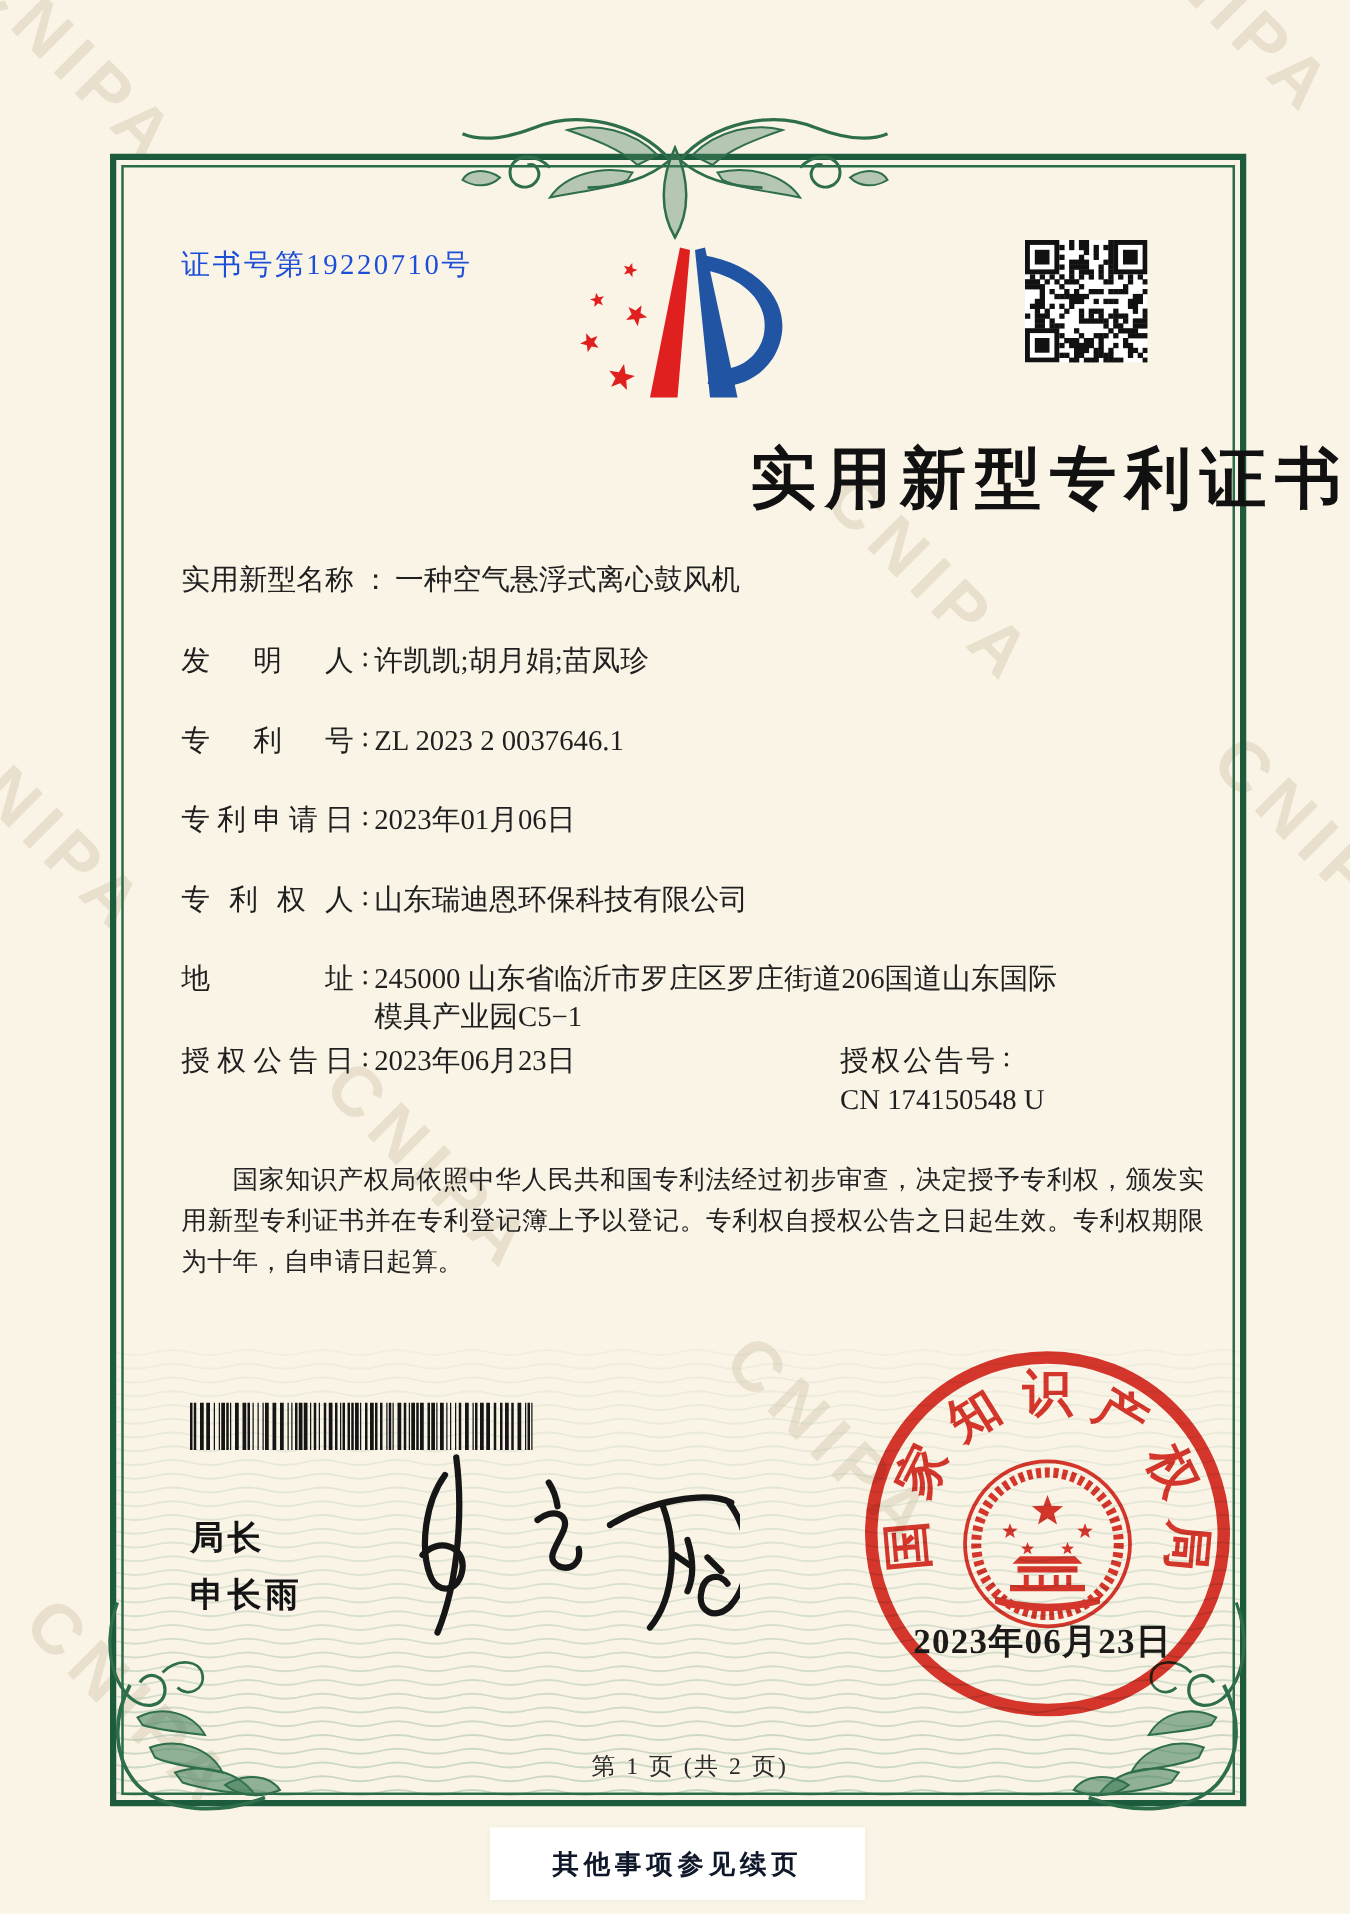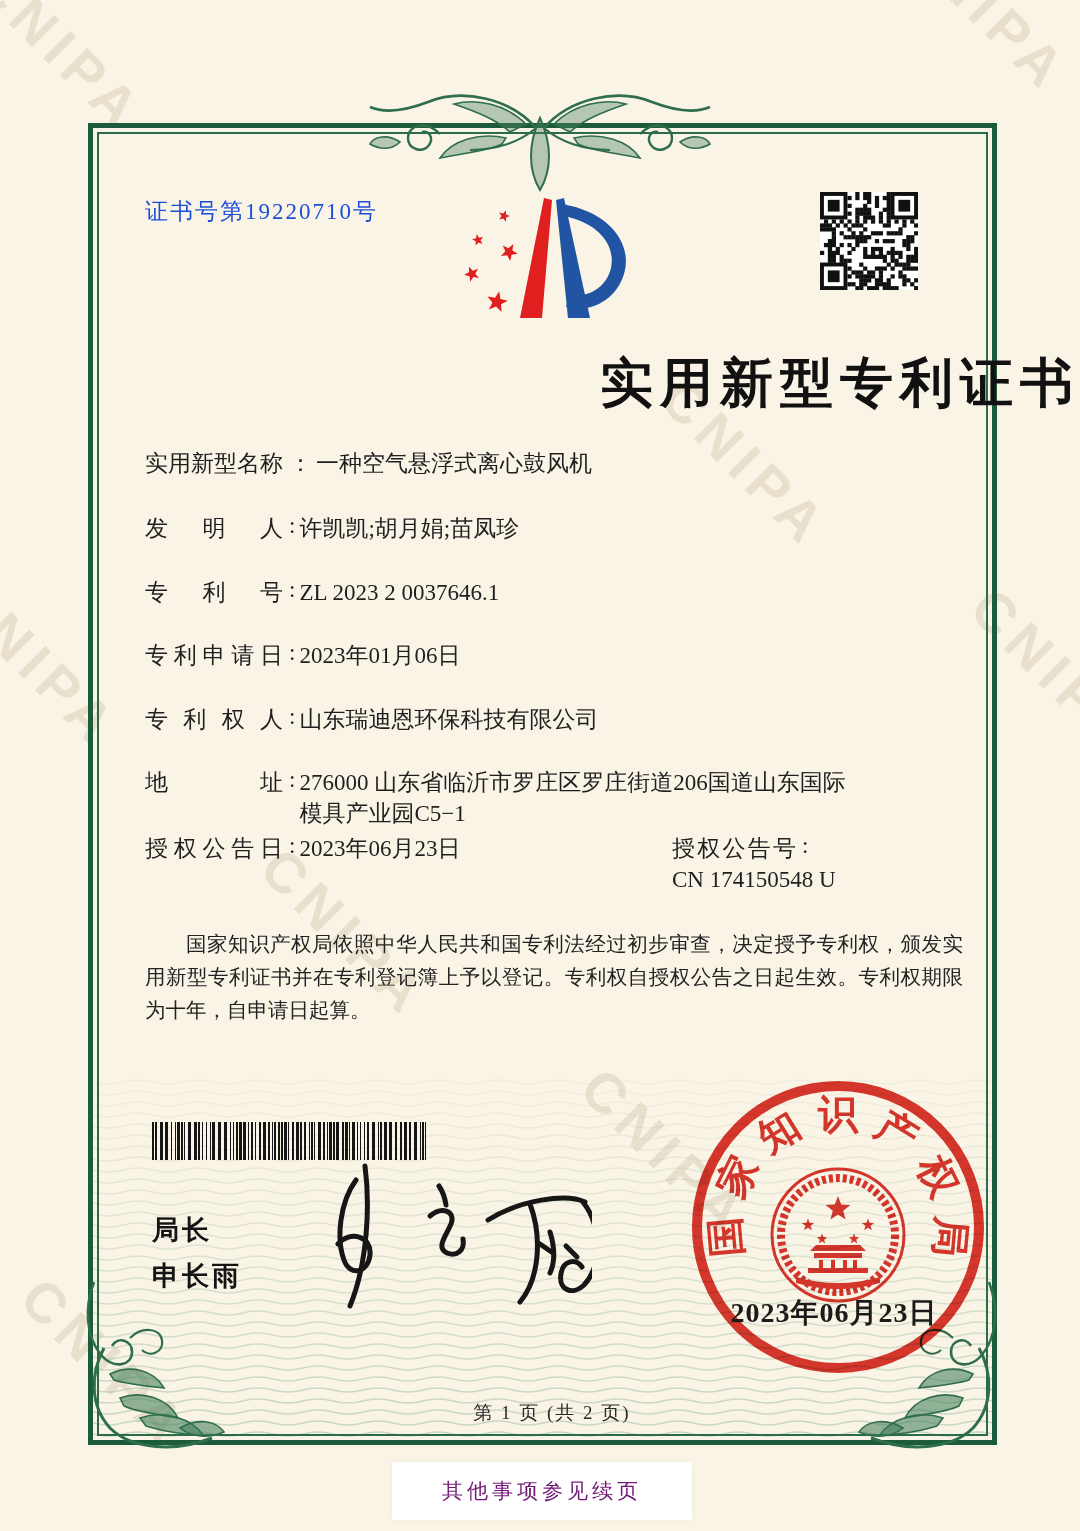--- a/index.html
+++ b/index.html
@@ -58,21 +58,21 @@
   .signature{position:absolute;left:292px;top:1160px;}
   .seal{position:absolute;left:687px;top:1075px;mix-blend-mode:multiply;}
   .page-footer{
     position:absolute;left:0;top:1400px;width:1080px;text-align:center;
     font-size:19px;color:#2a2a2a;letter-spacing:2px;margin-left:12px;
   }
   .bottom-note{
     position:absolute;left:392px;top:1462px;width:300px;height:58px;
     background:#ffffff;box-shadow:0 0 6px rgba(0,0,0,0.05);
     display:flex;align-items:center;justify-content:center;
-    font-size:21px;letter-spacing:4px;color:#701a75;
+    font-size:21px;letter-spacing:4px;color:#0f172a;font-weight:bold;
   }
   svg{display:block;}
 </style>
 </head>
 <body>
 
 <div id="wm-layer">
     <div class="wm" style="left: -45px; top: 15px;">CNIPA</div>
     <div class="wm" style="left: 880px; top: -25px;">CNIPA</div>
     <div class="wm" style="left: 640px; top: 430px;">CNIPA</div>
@@ -442,21 +442,21 @@
       </span><span class="field-colon">:</span><span class="field-value">2023年01月06日</span></div>
     <div class="field-row" style="top: 704px;"><span class="field-label spread">
         <span>专</span>
         <span>利</span>
         <span>权</span>
         <span>人</span>
       </span><span class="field-colon">:</span><span class="field-value">山东瑞迪恩环保科技有限公司</span></div>
     <div class="field-row" style="top: 767px;"><span class="field-label spread">
         <span>地</span>
         <span>址</span>
-      </span><span class="field-colon">:</span><span class="field-value">276000 山东省临沂市罗庄区罗庄街道206国道山东国际
+      </span><span class="field-colon">:</span><span class="field-value">245000 山东省临沂市罗庄区罗庄街道206国道山东国际
 模具产业园C5−1</span></div>
   </div>
 
 <div class="field-row" style="top:833px;">
   <span class="field-label spread">
       <span>授</span>
       <span>权</span>
       <span>公</span>
       <span>告</span>
       <span>日</span>

